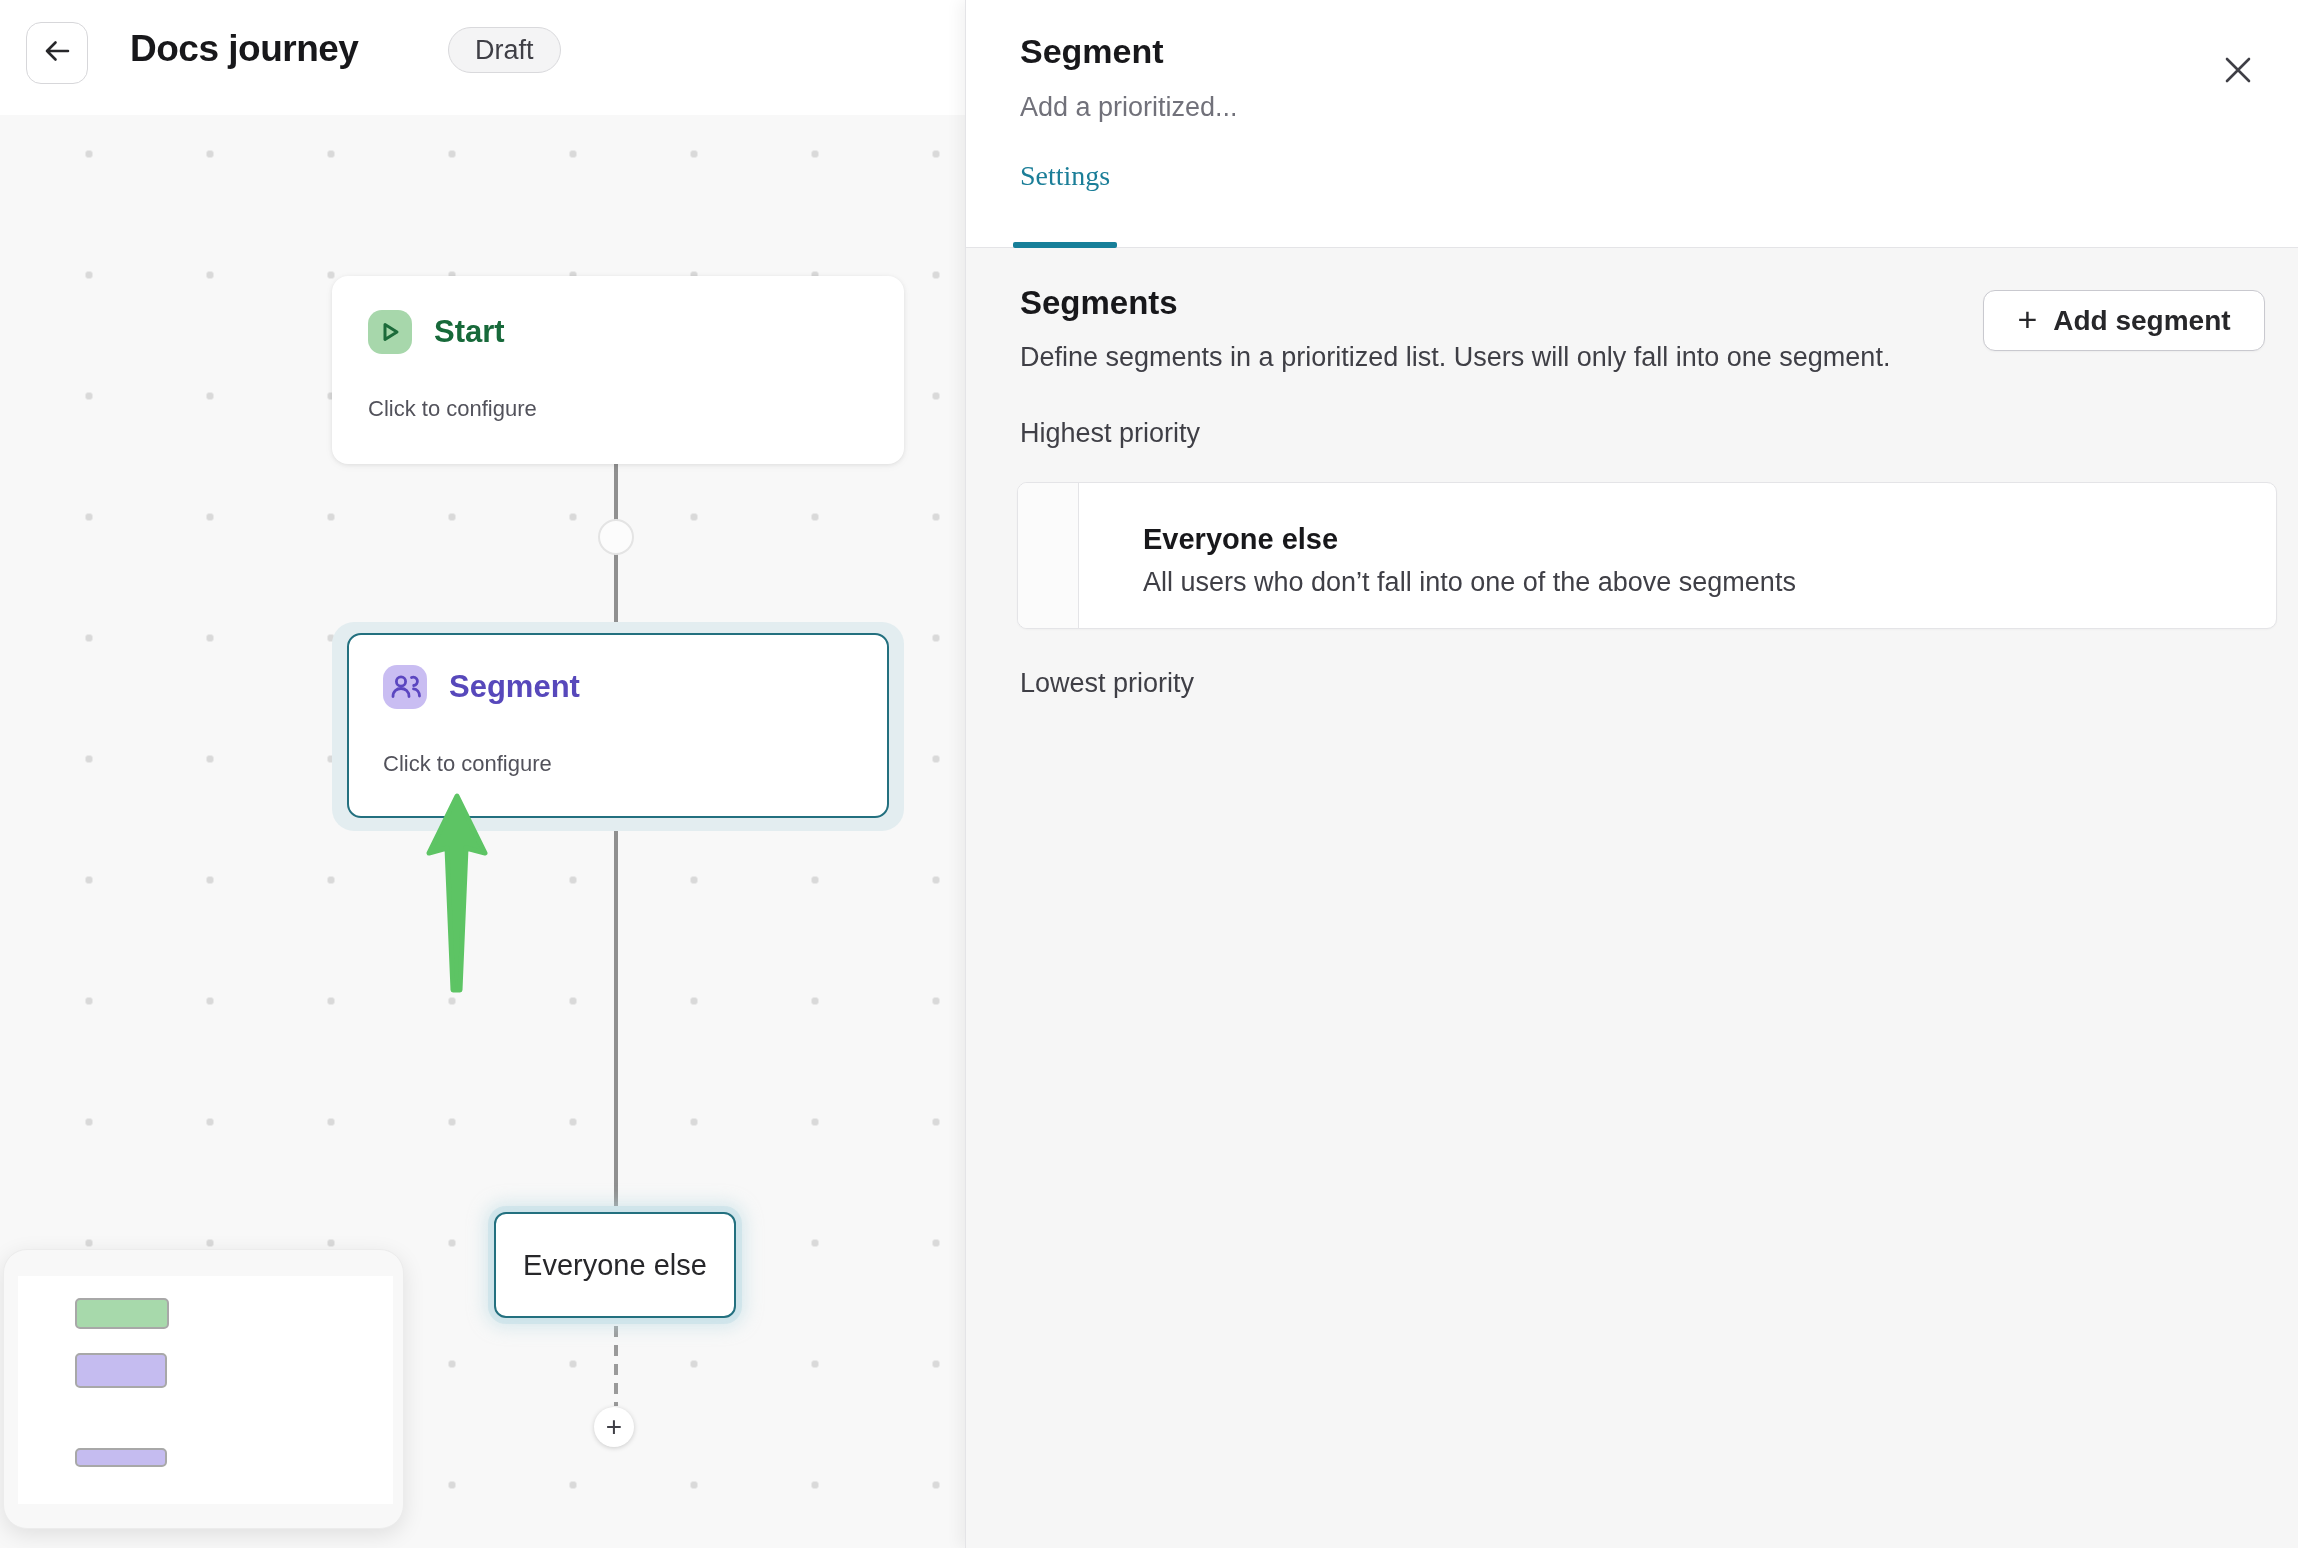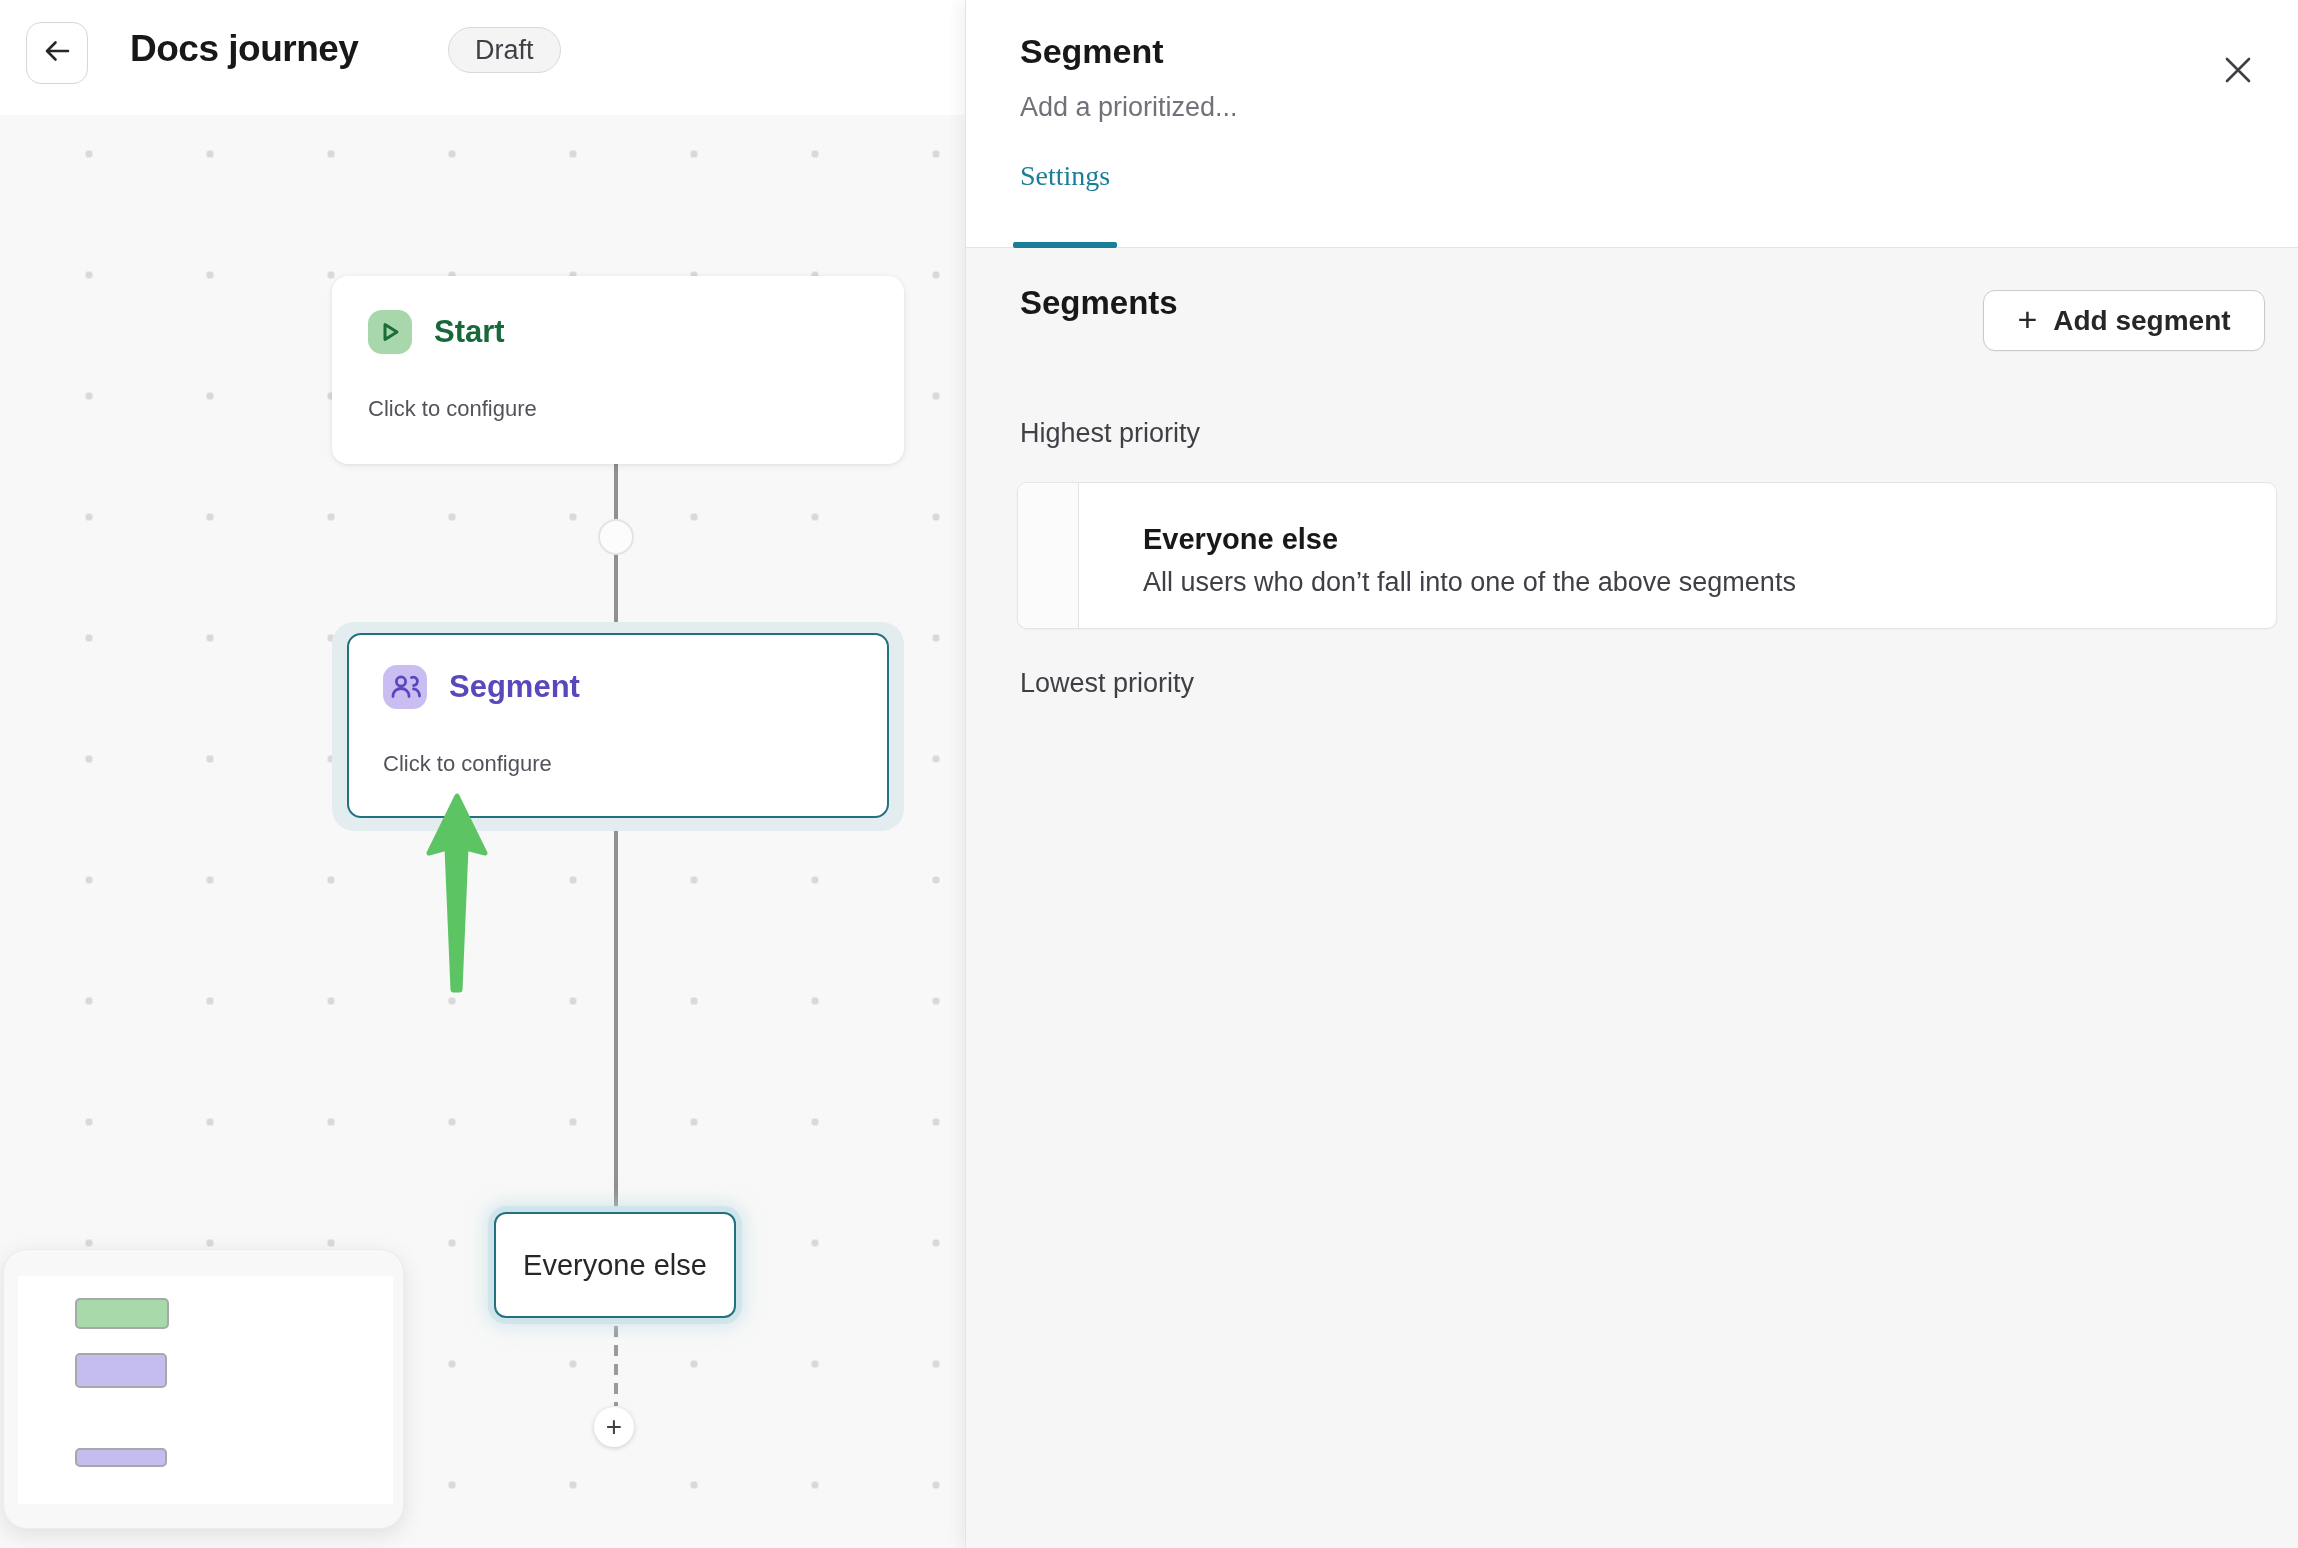--- a/index.html
+++ b/index.html
@@ -222,20 +222,21 @@
             <path d="M5 5 L27 27 M27 5 L5 27" stroke="#3f3f46" stroke-width="2.6" stroke-linecap="round"></path>
           </svg>
         </span>
       </div>
       <div class="tab">Settings</div>
       <div class="tab-underline"></div>
     </div>
 
     <div class="panel-body">
       <div class="section-heading">Segments</div>
+      <div class="section-desc">Define segments in a prioritized list. Users will only fall into one segment.</div>
 
       <div class="add-segment-btn">
         <span style="font-weight:400; font-size:34px; margin-top:-3px;">+</span>
         <span>Add segment</span>
       </div>
 
       <div class="priority-label label-highest">Highest priority</div>
 
       <div class="segment-row">
         <div class="segment-row-gutter"></div>

